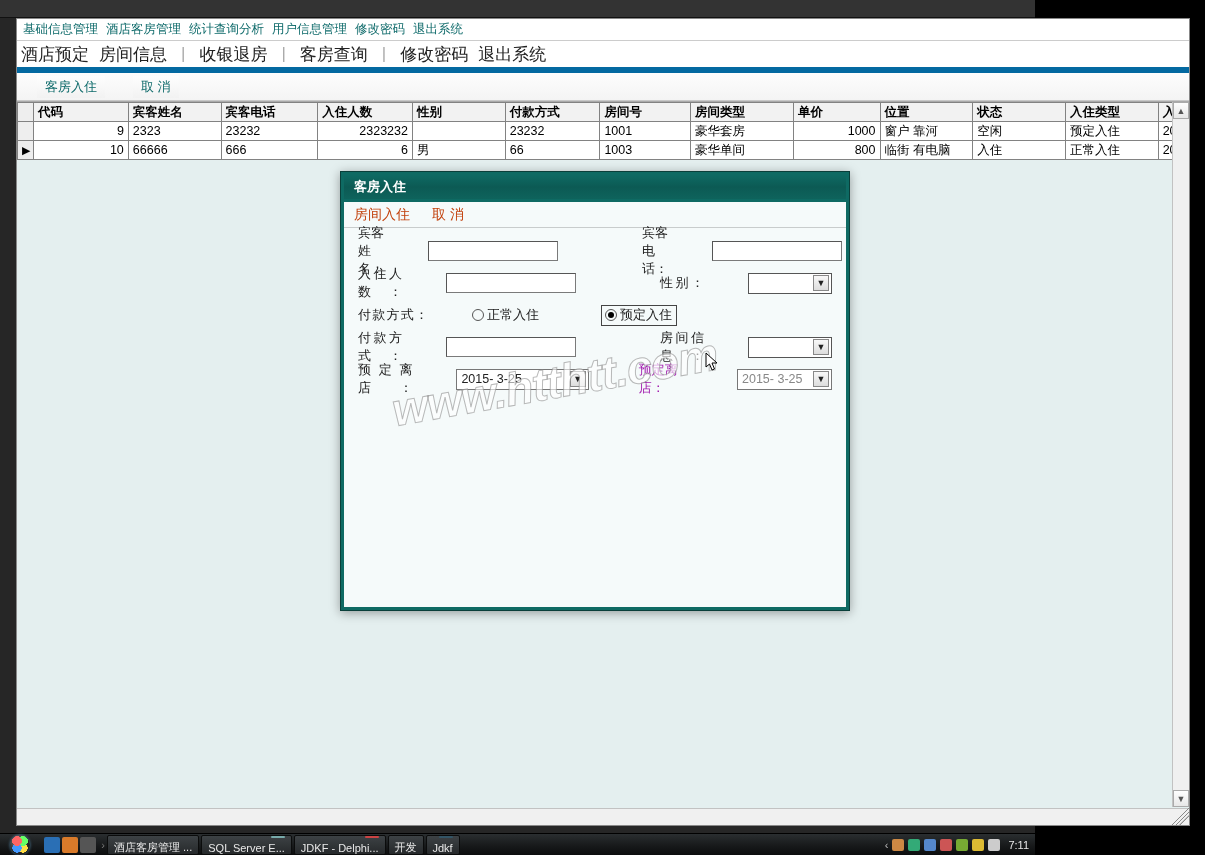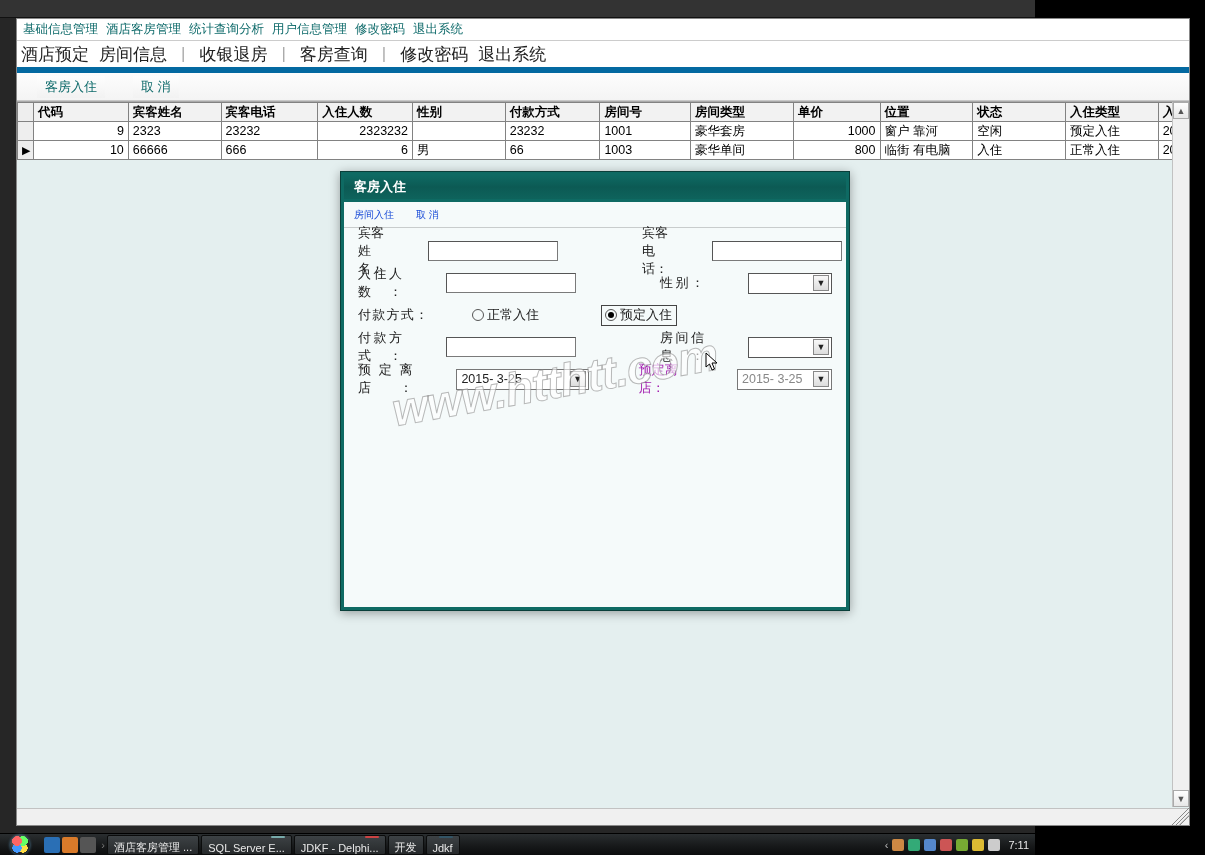--- a/index.html
+++ b/index.html
@@ -88,21 +88,21 @@
   }
   .dialog .dlg-frame {
     flex:1; border: 3px solid #0e6a63;
     background: #f5fafa;
     display:flex; flex-direction:column;
   }
   .dialog .menu {
     height: 26px; background:#f5fafa;
     border-bottom: 1px solid #c8cccc;
     display:flex; align-items:center; gap:22px;
-    padding: 0 10px; font-size: 10px; color:#1d4ed8;
+    padding: 0 10px; font-size: 14px; color:#c2410c;
   }
   .dialog .form {
     flex:1; padding: 12px 14px; font-size: 13px; color:#222;
     position: relative;
   }
   
   .frow { display:flex; align-items:center; margin-bottom: 10px; height: 22px; gap: 44px; }
   .flabel { width: 70px; text-align: justify; text-align-last: justify; letter-spacing:0; }
   .flabel2 { width: 70px; text-align: justify; text-align-last: justify; margin-left: 40px; }
   .finput {

